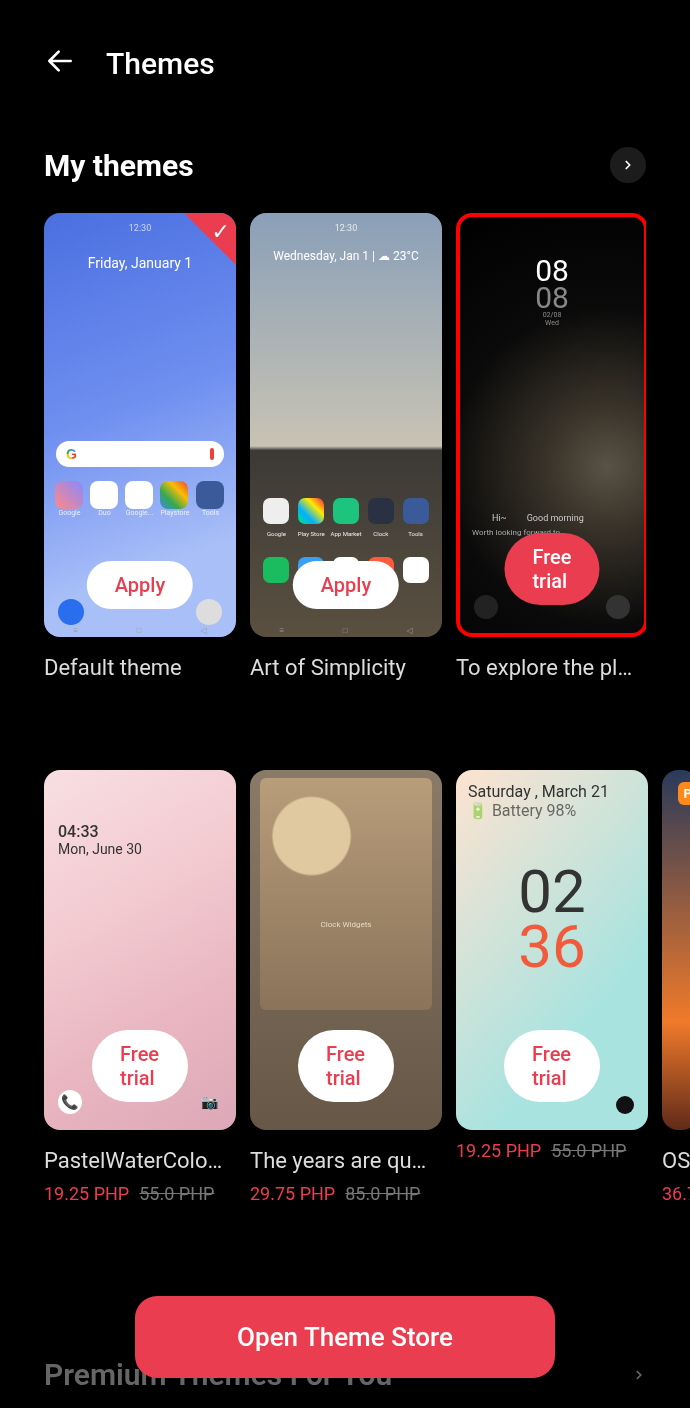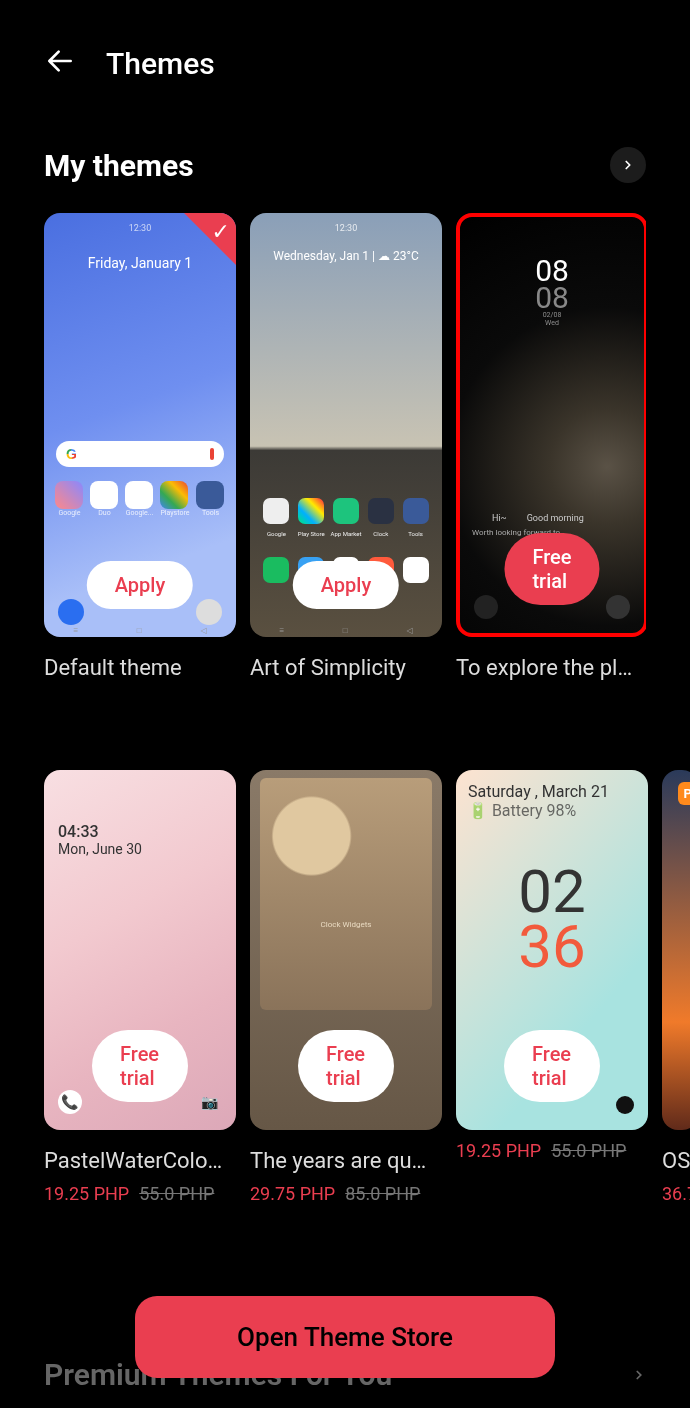--- a/index.html
+++ b/index.html
@@ -186,21 +186,21 @@
       position:absolute; bottom:0; left:0; right:0;
       display:flex; justify-content:space-around;
       font-size:8px; color:#999; padding:2px 0;
     }
     .open-store {
       position: absolute;
       left: 50%; transform: translateX(-50%);
       bottom: 30px;
       width: 420px;
       background: #ea3e50;
-      color: #000000;
+      color: #ffffff;
       font-size: 26px;
       font-weight: 500;
       padding: 26px 0;
       border-radius: 22px;
       text-align: center;
     }
     .premium-header {
       position:absolute;
       bottom: 16px;
       left:44px; right:44px;

